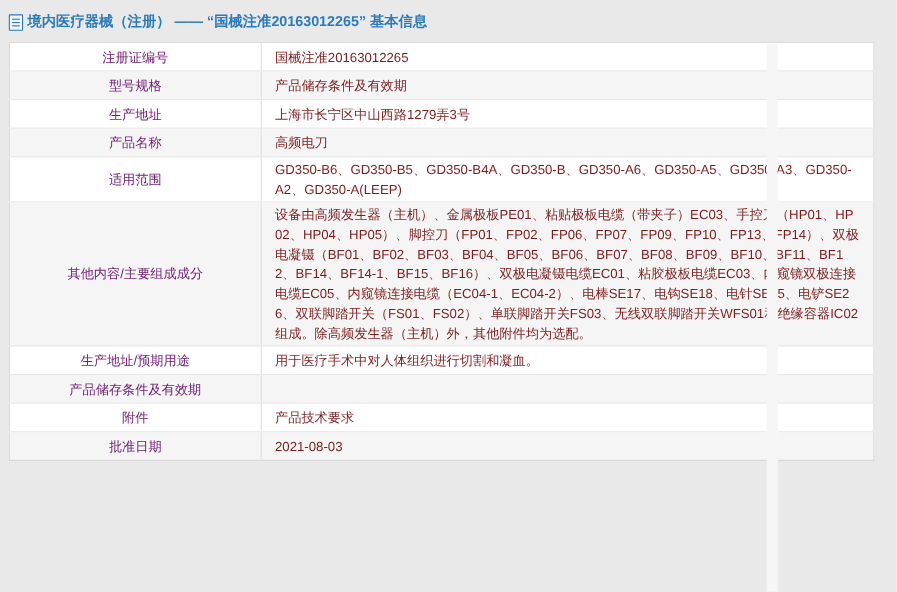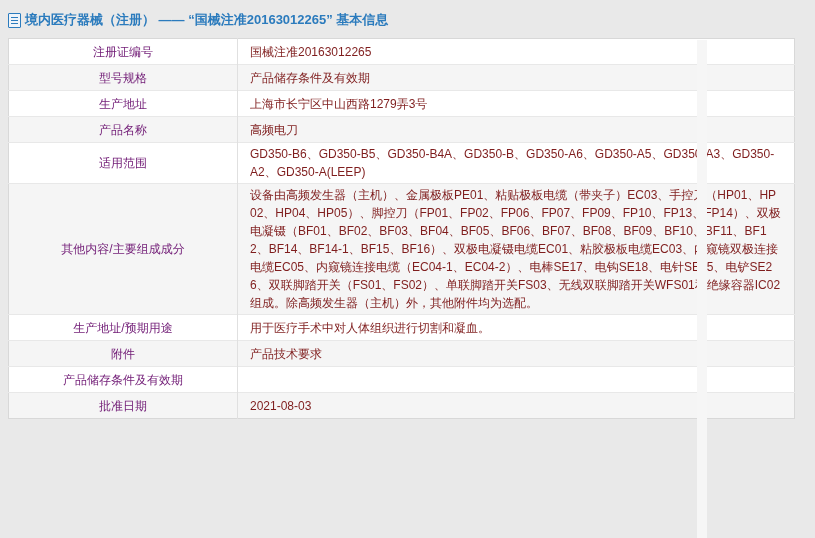--- a/index.html
+++ b/index.html
@@ -119,26 +119,26 @@
         </tr>
         <tr>
           <td class="label">其他内容/主要组成成分</td>
           <td class="value">设备由高频发生器（主机）、金属极板PE01、粘贴极板电缆（带夹子）EC03、手控刀（HP01、HP02、HP04、HP05）、脚控刀（FP01、FP02、FP06、FP07、FP09、FP10、FP13、FP14）、双极电凝镊（BF01、BF02、BF03、BF04、BF05、BF06、BF07、BF08、BF09、BF10、BF11、BF12、BF14、BF14-1、BF15、BF16）、双极电凝镊电缆EC01、粘胶极板电缆EC03、内窥镜双极连接电缆EC05、内窥镜连接电缆（EC04-1、EC04-2）、电棒SE17、电钩SE18、电针SE25、电铲SE26、双联脚踏开关（FS01、FS02）、单联脚踏开关FS03、无线双联脚踏开关WFS01和绝缘容器IC02组成。除高频发生器（主机）外，其他附件均为选配。</td>
         </tr>
         <tr>
           <td class="label">生产地址/预期用途</td>
           <td class="value">用于医疗手术中对人体组织进行切割和凝血。</td>
         </tr>
         <tr>
+          <td class="label">产品储存条件及有效期</td>
+          <td class="value"></td>
+        </tr>
+        <tr>
           <td class="label">附件</td>
           <td class="value">产品技术要求</td>
-        </tr>
-        <tr>
-          <td class="label">产品储存条件及有效期</td>
-          <td class="value"></td>
         </tr>
         <tr>
           <td class="label">批准日期</td>
           <td class="value">2021-08-03</td>
         </tr>
       </tbody>
   </table>
   <div class="right-strip"></div>
 </div>
 

